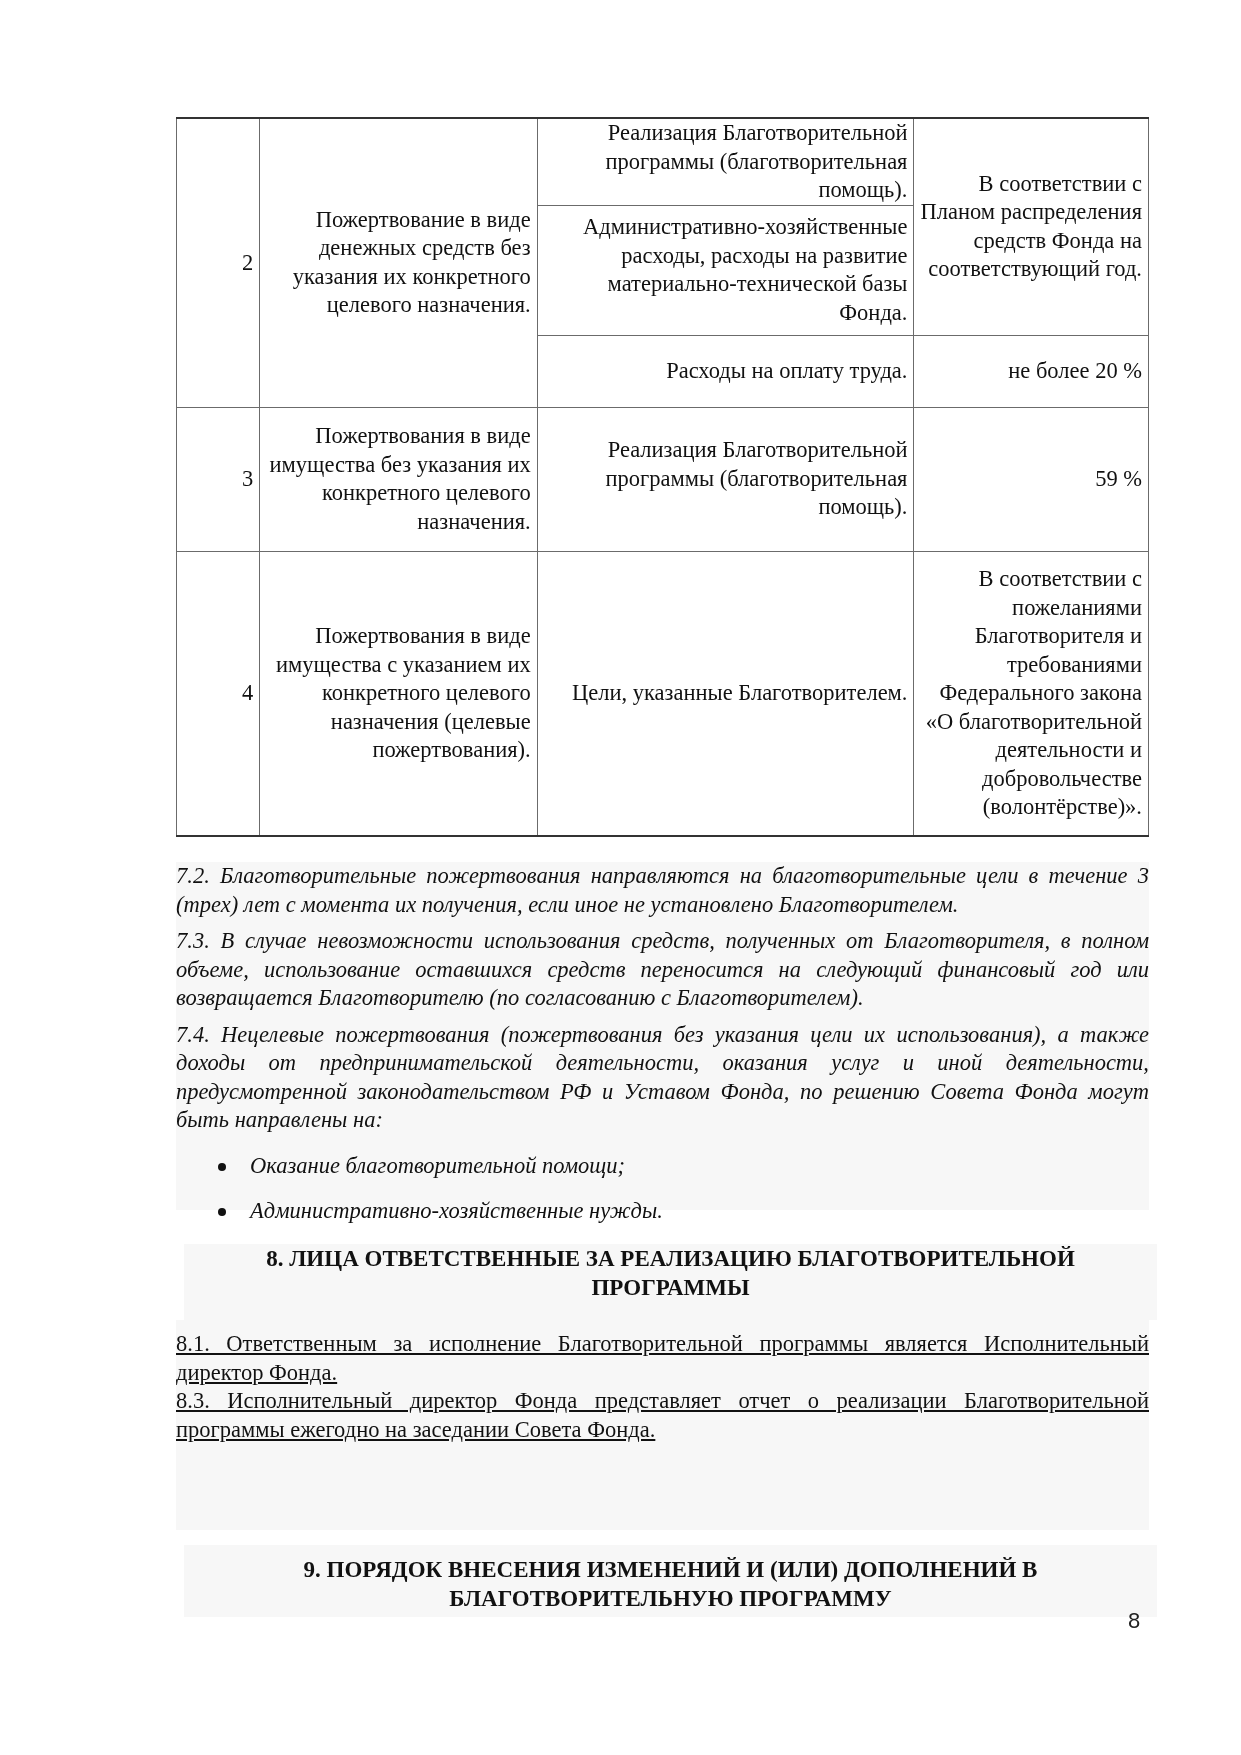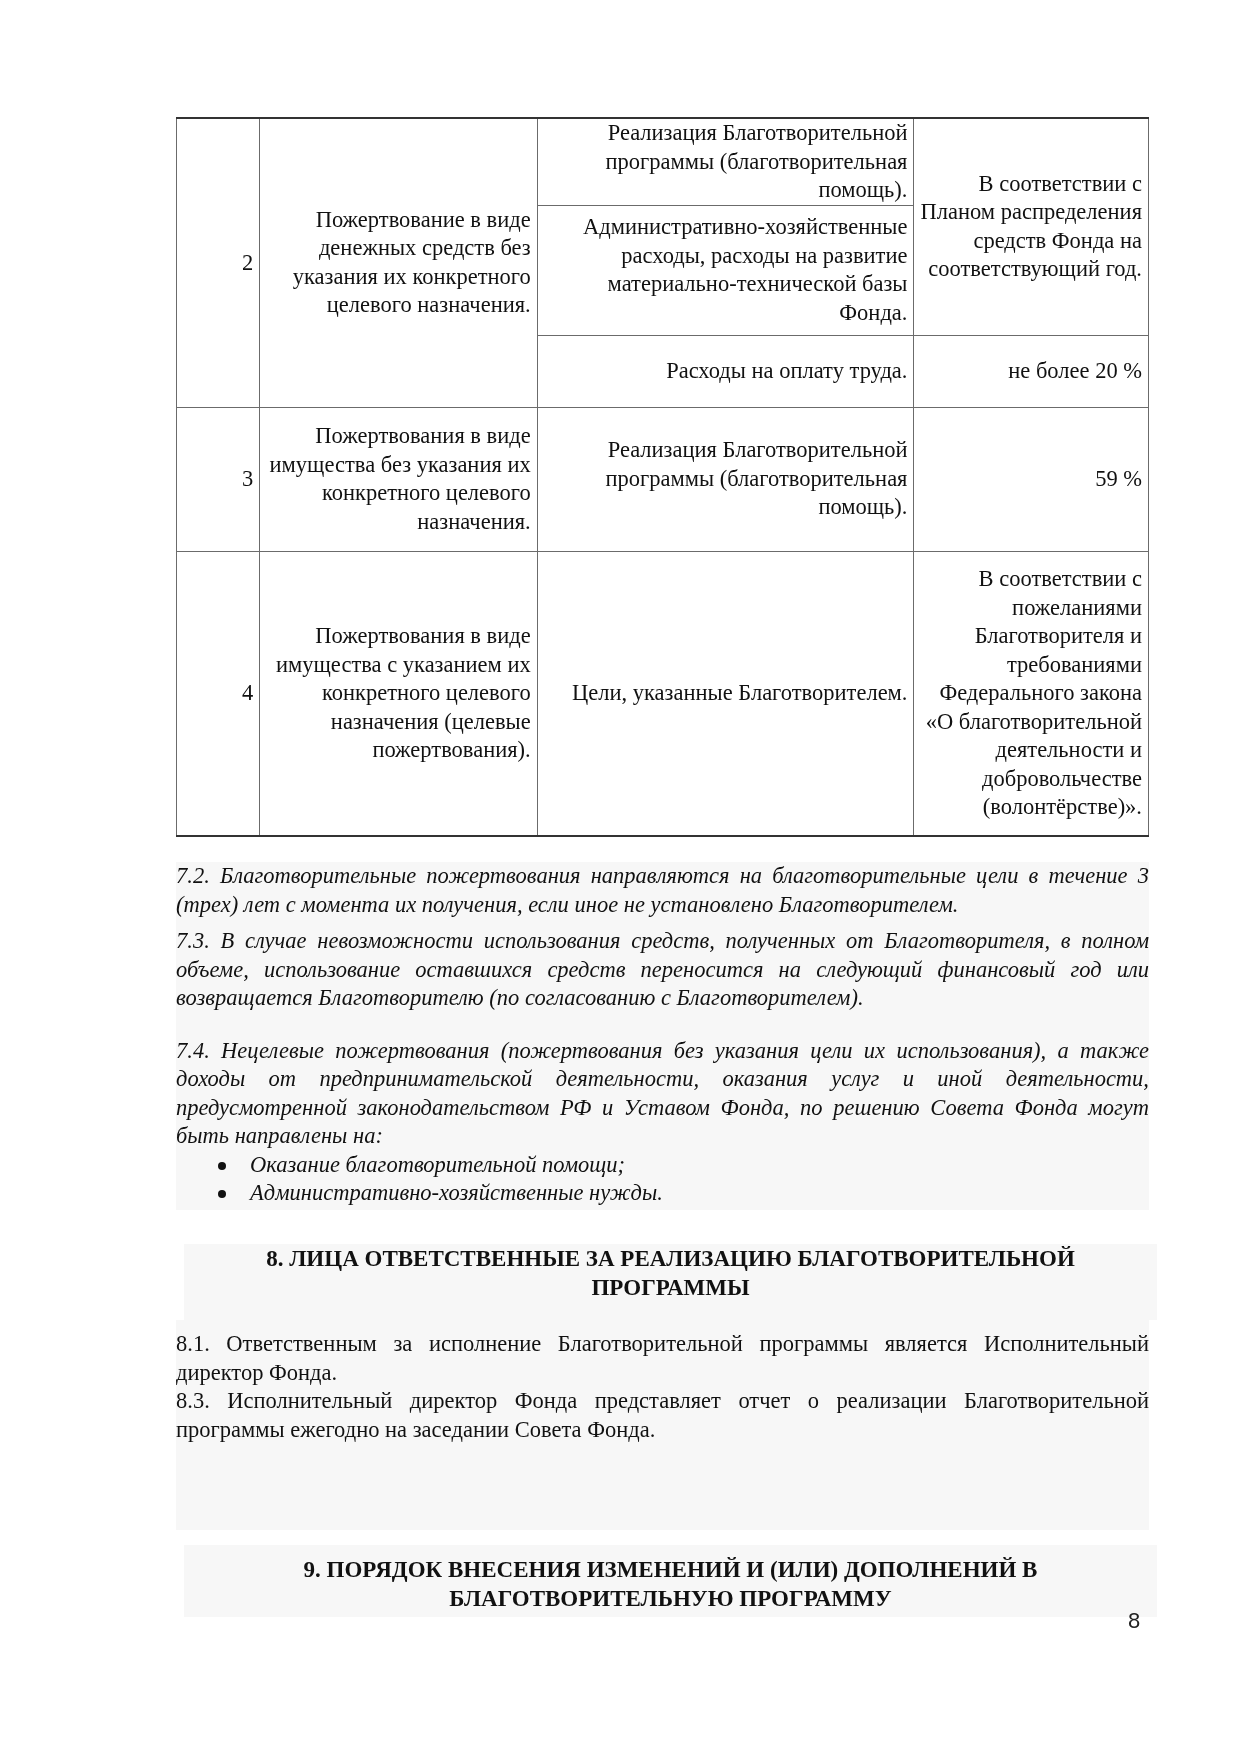--- a/index.html
+++ b/index.html
@@ -24,21 +24,21 @@
   table.alloc tr.last td { border-bottom: 2.5px solid #333; }
   table.alloc td.c1 { width: 70px; }
   table.alloc td.c2 { width: 264px; }
   table.alloc td.c3 { width: 363px; }
   table.alloc td.c4 { width: 221px; }
 
   .body-text { position: absolute; left: 176px; width: 973px; font-size: 22.5px; line-height: 28.5px; }
   .shade { background: #f7f7f7; }
   .para { text-align: justify; margin: 0; }
   .bullets { list-style: none; margin: 0; padding: 0; }
-  .bullets li { position: relative; padding-left: 74px; }
+  .bullets li { position: relative; padding-left: 74px; margin-top: 17px; }
   .bullets li .dot {
     position: absolute; left: 42px; top: 11px; width: 8px; height: 8px;
     border-radius: 50%; background: #111;
   }
   .heading {
     position: absolute; left: 184px; width: 973px; text-align: center;
     font-weight: bold; font-size: 23px; line-height: 29px;
   }
   .page-num {
     position: absolute; left: 1128px; top: 1608px; font-size: 22px;
@@ -76,30 +76,30 @@
       <td class="c2">Пожертвования в виде имущества с указанием их конкретного целевого назначения (целевые пожертвования).</td>
       <td class="c3">Цели, указанные Благотворителем.</td>
       <td class="c4">В соответствии с пожеланиями Благотворителя и требованиями Федерального закона «О благотворительной деятельности и добровольчестве (волонтёрстве)».</td>
     </tr>
   </tbody>
     </table>
 
   <div class="body-text shade" style="top:862px; height:348px;font-style:italic;">
     <p class="para">7.2. Благотворительные пожертвования направляются на благотворительные цели в течение 3 (трех) лет с момента их получения, если иное не установлено Благотворителем.</p>
     <p class="para" style="margin-top:8px;">7.3. В случае невозможности использования средств, полученных от Благотворителя, в полном объеме, использование оставшихся средств переносится на следующий финансовый год или возвращается Благотворителю (по согласованию с Благотворителем).</p>
-    <p class="para" style="margin-top:24px;">7.4. Нецелевые пожертвования (пожертвования без указания цели их использования), а также доходы от предпринимательской деятельности, оказания услуг и иной деятельности, предусмотренной законодательством РФ и Уставом Фонда, по решению Совета Фонда могут быть направлены на:</p>
+    <p class="para" style="margin-top:8px;">7.4. Нецелевые пожертвования (пожертвования без указания цели их использования), а также доходы от предпринимательской деятельности, оказания услуг и иной деятельности, предусмотренной законодательством РФ и Уставом Фонда, по решению Совета Фонда могут быть направлены на:</p>
     <ul class="bullets">
       <li><span class="dot"></span><span>Оказание благотворительной помощи;</span></li>
       <li><span class="dot"></span><span>Административно-хозяйственные нужды.</span></li>
     </ul>
   </div>
 
   <div class="heading shade" style="top:1244px; padding:0 60px; box-sizing:border-box; height:76px;">8. ЛИЦА ОТВЕТСТВЕННЫЕ ЗА РЕАЛИЗАЦИЮ БЛАГОТВОРИТЕЛЬНОЙ ПРОГРАММЫ</div>
 
-  <div class="body-text shade" style="top:1320px; height:200px; padding-top:10px;">
+  <div class="body-text shade" style="top:1320px; height:200px; padding-top:10px;text-decoration:underline;">
     <p class="para">8.1. Ответственным за исполнение Благотворительной программы является Исполнительный директор Фонда.</p>
     <p class="para">8.3. Исполнительный директор Фонда представляет отчет о реализации Благотворительной программы ежегодно на заседании Совета Фонда.</p>
   </div>
 
   <div class="heading shade" style="top:1545px; height:62px; padding:10px 80px 0; box-sizing:border-box; height:72px;">9. ПОРЯДОК ВНЕСЕНИЯ ИЗМЕНЕНИЙ И (ИЛИ) ДОПОЛНЕНИЙ В БЛАГОТВОРИТЕЛЬНУЮ ПРОГРАММУ</div>
 
   <div class="page-num">8</div>
 </div>
 
 </body></html>

